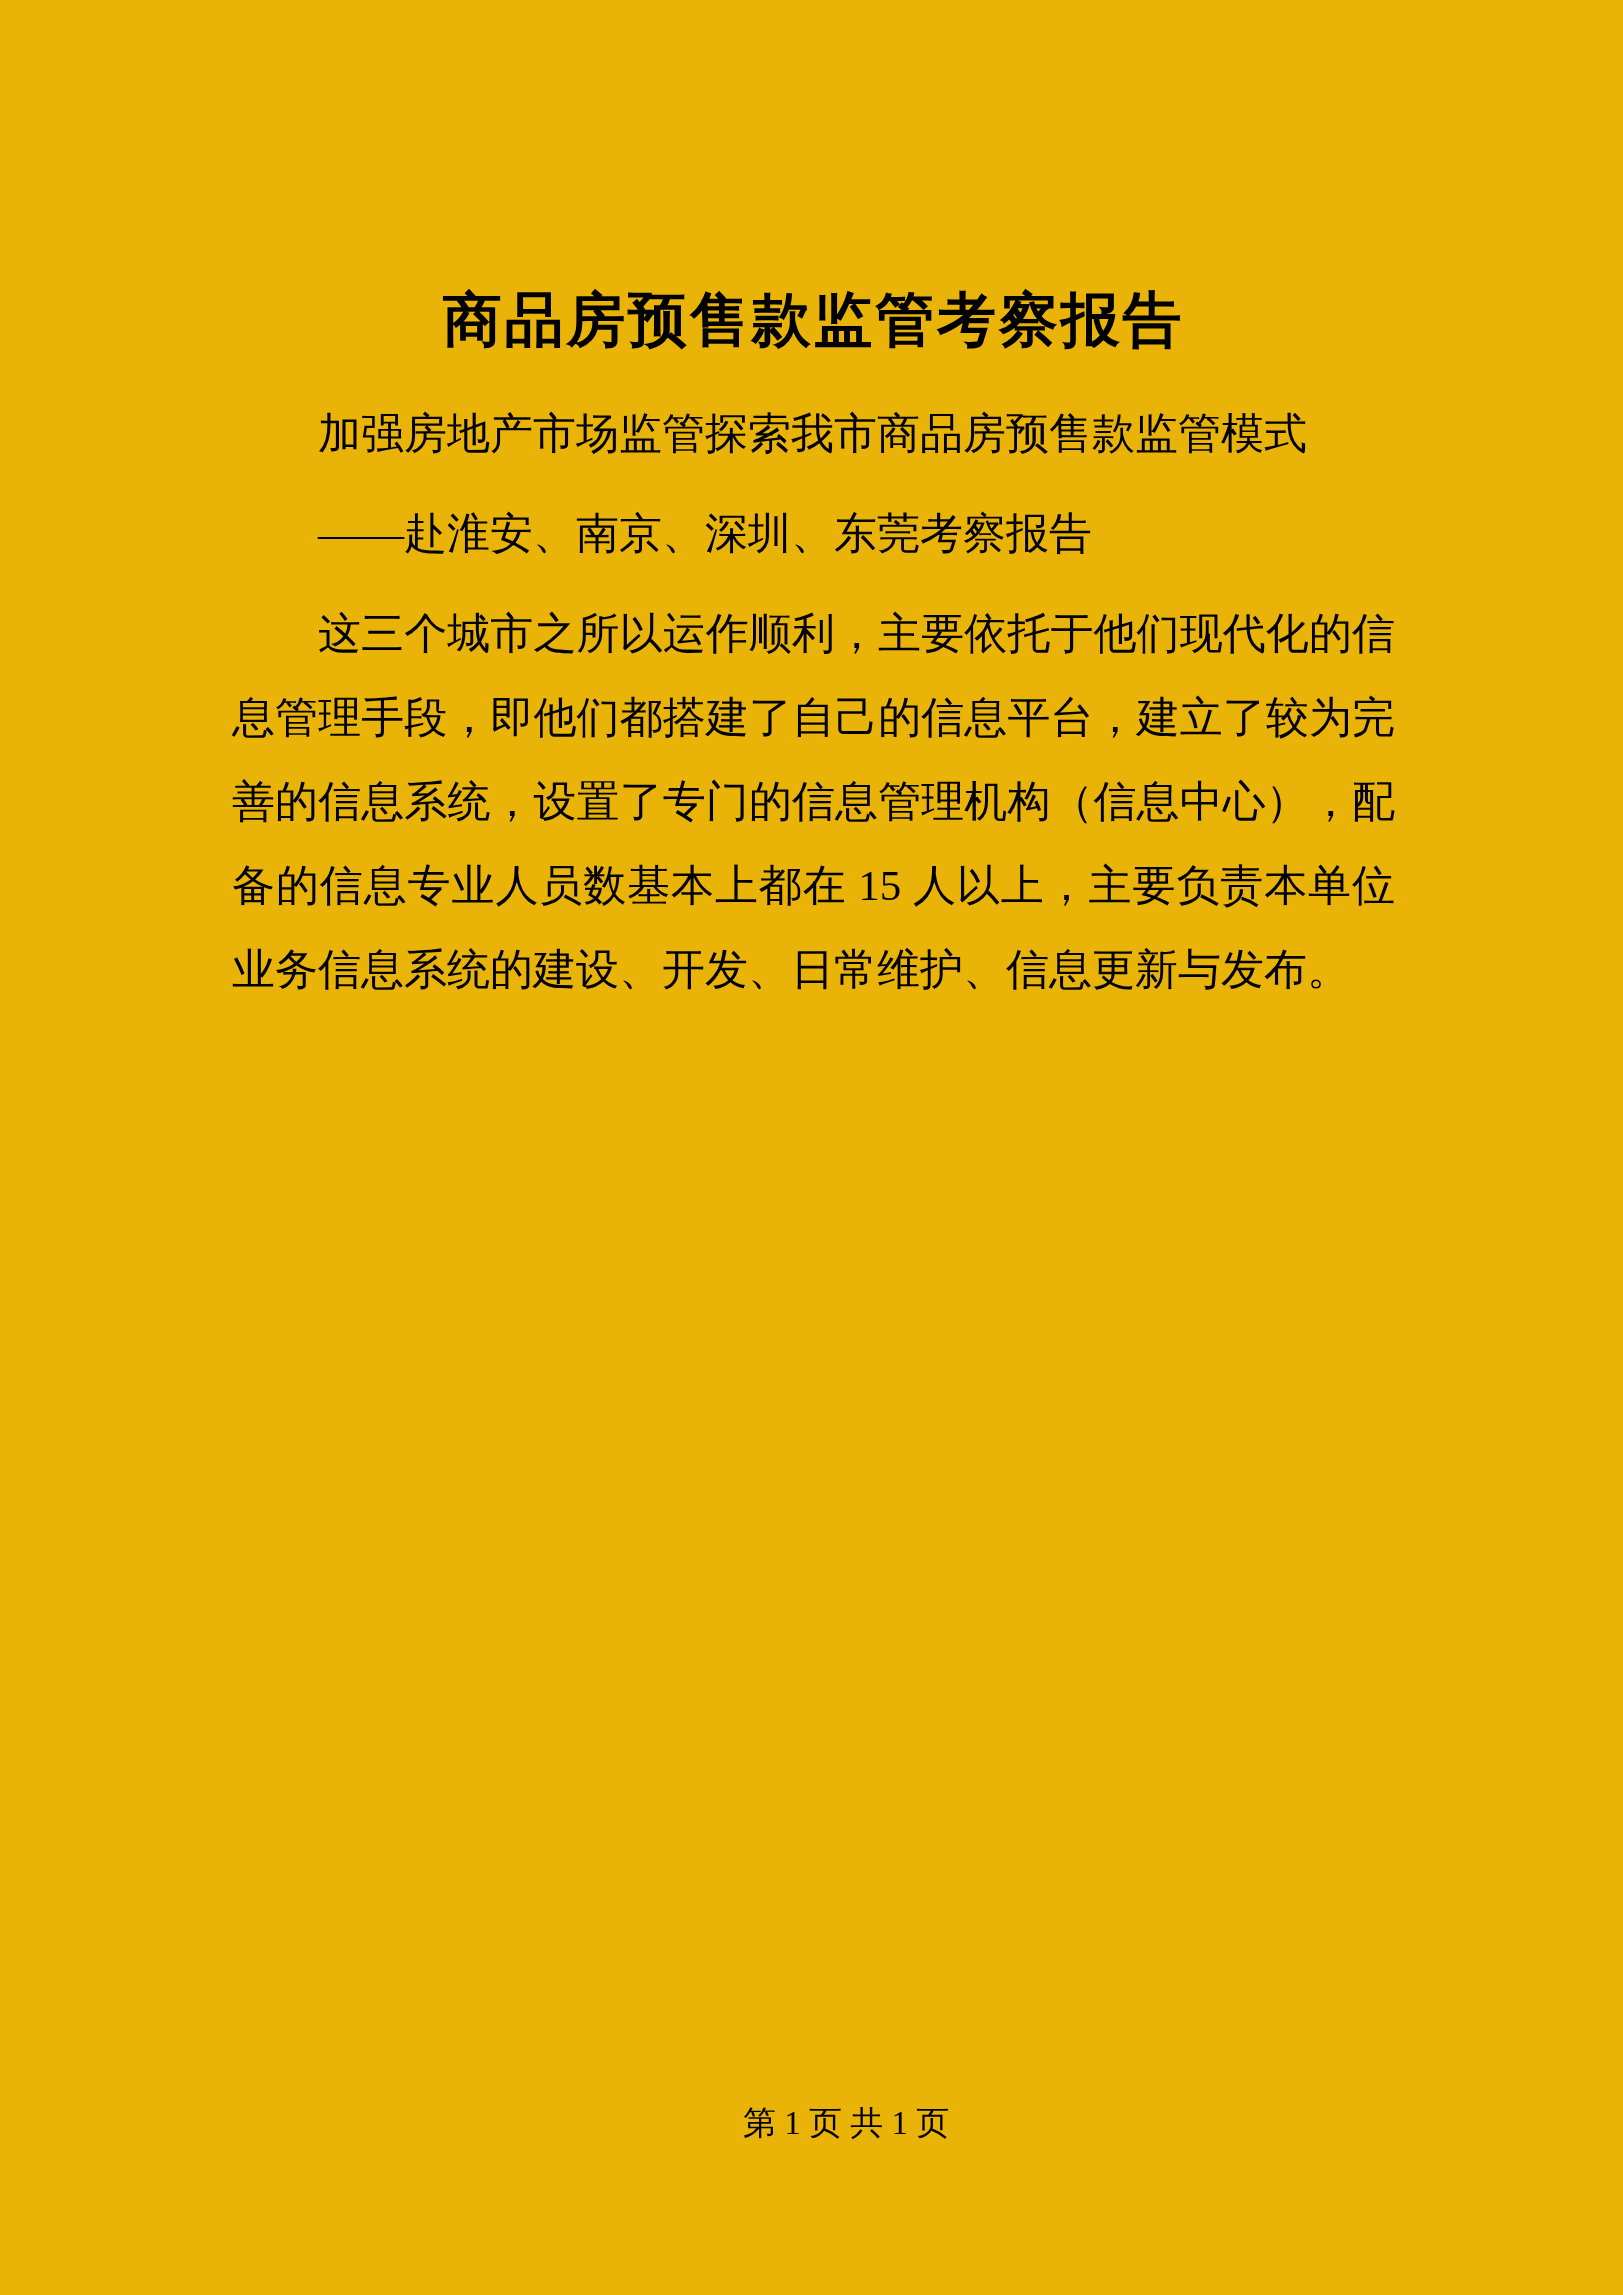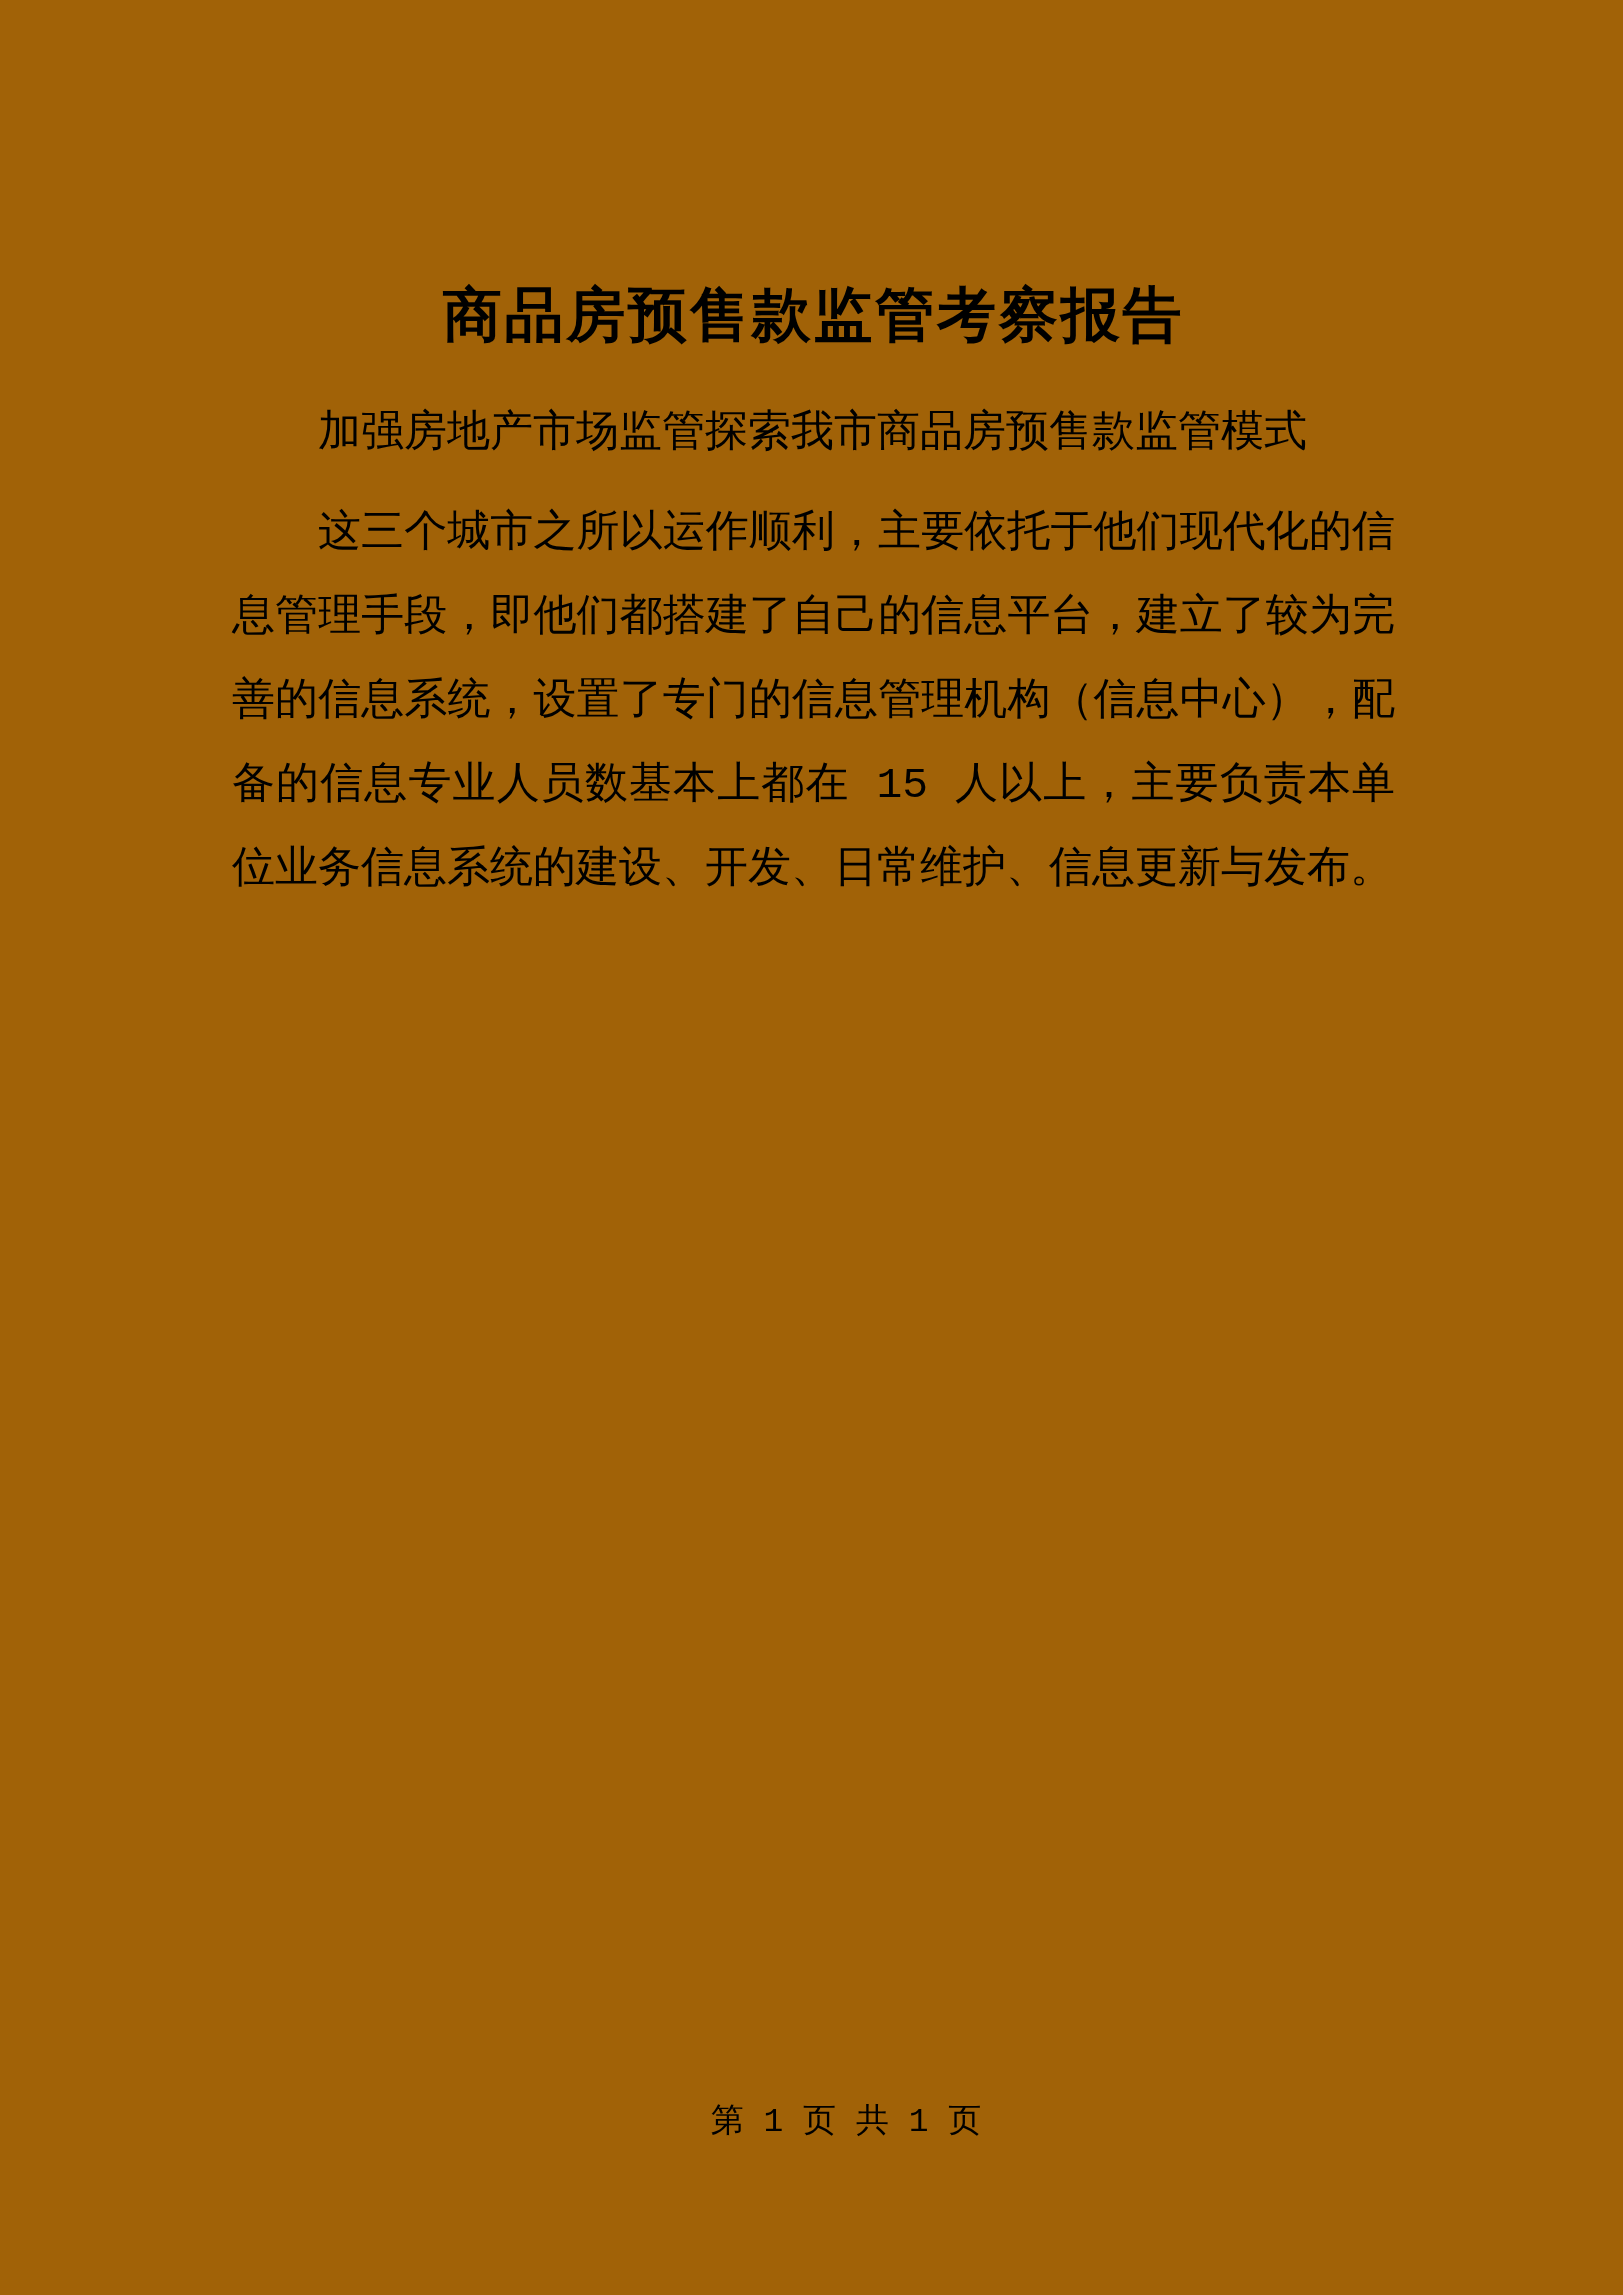--- a/index.html
+++ b/index.html
@@ -5,23 +5,23 @@
   html, body {
     margin: 0;
     padding: 0;
     background: #ffffff;
   }
   .page {
     position: relative;
     width: 1623px;
     height: 2295px;
     box-sizing: border-box;
-    background: #a16207;
+    background: #eab308;
     color: #000000;
-    font-family: Liberation Mono, monospace;
+    font-family: Liberation Serif, serif;
     padding: 264px 212px 0 216px;
     overflow: hidden;
   }
   .doc-title {
     margin: 0;
     font-size: 59px;
     font-weight: 700;
     line-height: 112px;
     text-align: center;
     letter-spacing: 2.8px;
@@ -51,20 +51,21 @@
 </style>
 </head>
 <body>
 
 <div class="page">
 
   <h1 class="doc-title">商品房预售款监管考察报告</h1>
 
   <p class="para">加强房地产市场监管探索我市商品房预售款监管模式</p>
 
+  <p class="para">——赴淮安、南京、深圳、东莞考察报告</p>
 
 
 
 
   <p class="para">这三个城市之所以运作顺利，主要依托于他们现代化的信息管理手段，即他们都搭建了自己的信息平台，建立了较为完善的信息系统，设置了专门的信息管理机构（信息中心），配备的信息专业人员数基本上都在 15 人以上，主要负责本单位业务信息系统的建设、开发、日常维护、信息更新与发布。</p>
 
   <div class="page-footer">第 1 页 共 1 页</div>
 
 </div>
 

